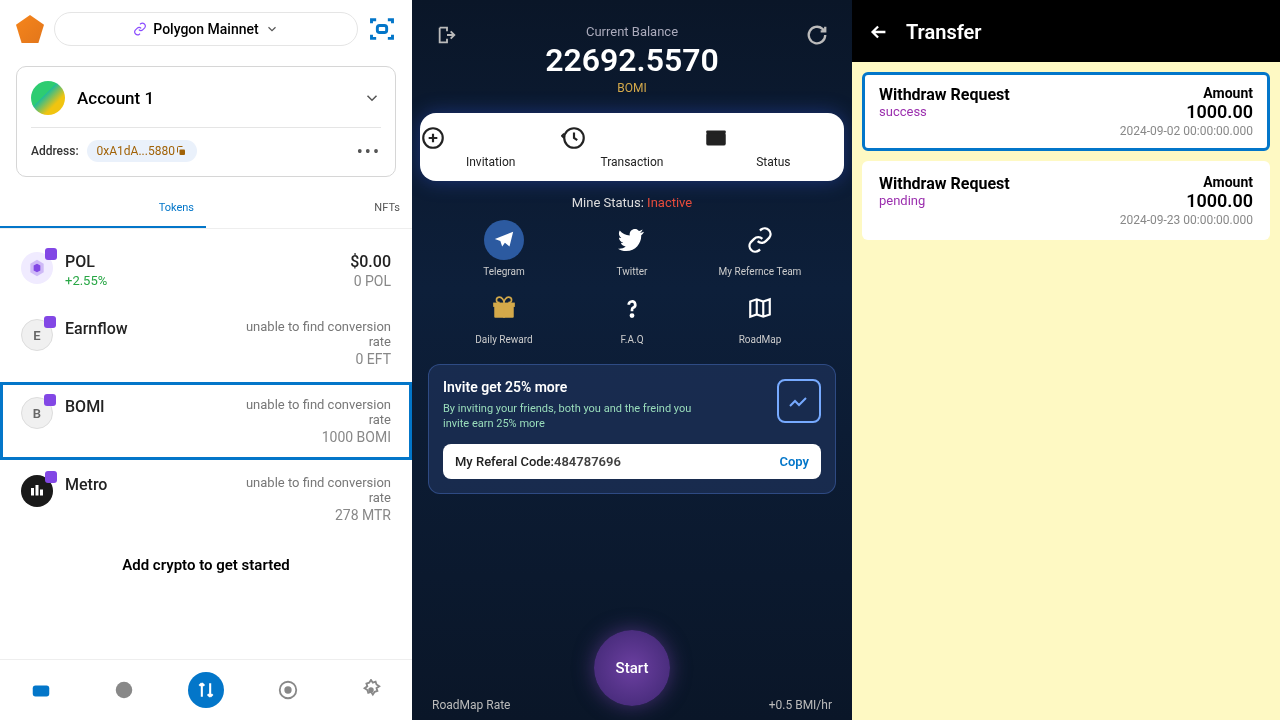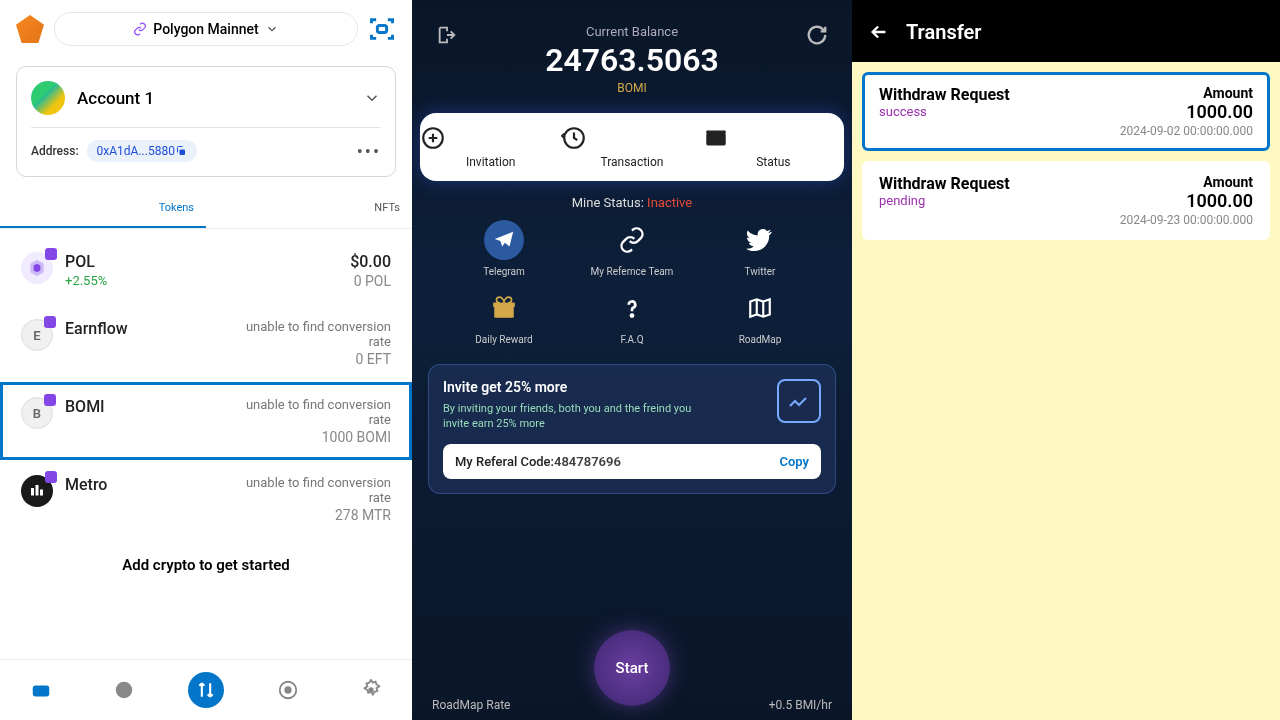--- a/index.html
+++ b/index.html
@@ -14,21 +14,21 @@
 .chain-icon { width: 14px; height: 14px; color: #8a4bff; }
 .scan-icon { width: 28px; height: 28px; color: #0376c9; }
 .account-card { margin: 8px 16px 12px; border: 1px solid #d6d6d6; border-radius: 10px; padding: 14px; }
 .account-row { display: flex; align-items: center; gap: 12px; }
 .account-avatar { width: 34px; height: 34px; border-radius: 50%; background: linear-gradient(135deg,#2ecc71 40%,#1abc9c 40%,#f1c40f 70%); }
 .account-name { flex: 1; font-size: 17px; font-weight: 500; }
 .chevron { color: #555; }
 .divider { height: 1px; background: #e5e5e5; margin: 12px 0; }
 .addr-row { display: flex; align-items: center; gap: 8px; font-size: 12px; }
 .addr-label { color: #333; font-weight: 500; }
-.addr-chip { background: #eaf1fb; color: #1d4ed8; padding: 4px 10px; border-radius: 12px; display: flex; align-items: center; font-size: 12px; }
+.addr-chip { background: #eaf1fb; color: #a16207; padding: 4px 10px; border-radius: 12px; display: flex; align-items: center; font-size: 12px; }
 .dots { margin-left: auto; color: #555; font-size: 18px; letter-spacing: 2px; }
 .tabs { display: flex; border-bottom: 1px solid #eee; margin-top: 8px; }
 .tab { flex: 1; text-align: right; padding: 12px; font-size: 11px; color: #555; font-weight: 400; }
 .tab.active { color: #0376c9; border-bottom: 2px solid #0376c9; }
 .token-list { padding: 8px 0; }
 .token-row { display: flex; padding: 12px 18px; gap: 12px; align-items: flex-start; border: 3px solid transparent; }
 .token-row.highlighted { border-color: #0376c9; }
 .token-icon { width: 32px; height: 32px; border-radius: 50%; display: flex; align-items: center; justify-content: center; font-size: 13px; font-weight: 600; position: relative; flex-shrink: 0; }
 .ti-pol { background: #f0ebff; color: #8247e5; }
 .ti-letter { background: #f0f0f0; color: #666; border: 1px solid #ddd; }
@@ -246,21 +246,21 @@
 
 <div class="panel p2">
   <div class="p2-top">
     <span class="exit-icon">
       <svg width="22" height="22" viewBox="0 0 24 24" fill="none" stroke="currentColor" stroke-width="2">
           <path d="M4 4h8v4M4 4v16h8v-4M12 12h8M16 8l4 4-4 4"></path>
         </svg>
     </span>
     <div class="balance-block">
       <div class="balance-label">Current Balance</div>
-      <div class="balance-amt">24763.5063</div>
+      <div class="balance-amt">22692.5570</div>
       <div class="balance-sym">BOMI</div>
     </div>
     <span class="refresh-icon">
       <svg width="22" height="22" viewBox="0 0 24 24" fill="none" stroke="currentColor" stroke-width="2.5">
           <path d="M21 12a9 9 0 1 1-3-6.7L21 8M21 3v5h-5"></path>
         </svg>
     </span>
   </div>
 
   <div class="action-bar">
@@ -302,34 +302,34 @@
     <div class="grid-item">
         <div class="grid-icon grid-circle">
           <svg width="22" height="22" viewBox="0 0 24 24" fill="#fff">
             <path d="M22 3L2 11l6 2 2 6 3-4 5 4z"></path>
           </svg>
         </div>
         <div class="grid-label">Telegram</div>
       </div>
     <div class="grid-item">
         <div class="grid-icon">
+          <svg width="28" height="28" viewBox="0 0 24 24" fill="#fff">
+            <path d="M22 5c-1 .5-2 .8-3 1 1-1 2-2 2-3-1 .6-2 1-3 1.3C17 3 16 2.5 14.5 2.5 12 2.5 10 4.5 10 7c0 .4 0 .8.1 1.1C6.5 8 3.5 6.3 1.5 3.8 1 4.6.8 5.5.8 6.5c0 1.6.8 3 2 3.8-.7 0-1.4-.2-2-.5v.1c0 2.2 1.6 4 3.6 4.4-.4.1-.8.2-1.2.2-.3 0-.6 0-.8-.1.6 1.8 2.2 3.1 4.2 3.1-1.5 1.2-3.5 1.9-5.6 1.9H0c2 1.3 4.4 2 7 2 8.3 0 12.9-6.9 12.9-12.9v-.6c.9-.6 1.6-1.4 2.1-2.4z"></path>
+          </svg>
+        </div>
+        <div class="grid-label">Twitter</div>
+      </div>
+    <div class="grid-item">
+        <div class="grid-icon">
           <svg width="28" height="28" viewBox="0 0 24 24" fill="none" stroke="#fff" stroke-width="2">
             <path d="M10 13a5 5 0 0 0 7 0l3-3a5 5 0 0 0-7-7l-1 1"></path>
             <path d="M14 11a5 5 0 0 0-7 0l-3 3a5 5 0 0 0 7 7l1-1"></path>
           </svg>
         </div>
         <div class="grid-label">My Refernce Team</div>
-      </div>
-    <div class="grid-item">
-        <div class="grid-icon">
-          <svg width="28" height="28" viewBox="0 0 24 24" fill="#fff">
-            <path d="M22 5c-1 .5-2 .8-3 1 1-1 2-2 2-3-1 .6-2 1-3 1.3C17 3 16 2.5 14.5 2.5 12 2.5 10 4.5 10 7c0 .4 0 .8.1 1.1C6.5 8 3.5 6.3 1.5 3.8 1 4.6.8 5.5.8 6.5c0 1.6.8 3 2 3.8-.7 0-1.4-.2-2-.5v.1c0 2.2 1.6 4 3.6 4.4-.4.1-.8.2-1.2.2-.3 0-.6 0-.8-.1.6 1.8 2.2 3.1 4.2 3.1-1.5 1.2-3.5 1.9-5.6 1.9H0c2 1.3 4.4 2 7 2 8.3 0 12.9-6.9 12.9-12.9v-.6c.9-.6 1.6-1.4 2.1-2.4z"></path>
-          </svg>
-        </div>
-        <div class="grid-label">Twitter</div>
       </div>
     <div class="grid-item">
         <div class="grid-icon">
           <svg width="26" height="26" viewBox="0 0 24 24" fill="#d4a94a">
             <rect x="3" y="10" width="18" height="11" rx="1"></rect>
             <rect x="2" y="7" width="20" height="4"></rect>
             <path d="M12 7V21M8 7c-2 0-3-1-3-2.5S6 2 8 2s4 3 4 5M16 7c2 0 3-1 3-2.5S18 2 16 2s-4 3-4 5" fill="none" stroke="#d4a94a" stroke-width="1.5"></path>
           </svg>
         </div>
         <div class="grid-label">Daily Reward</div>

